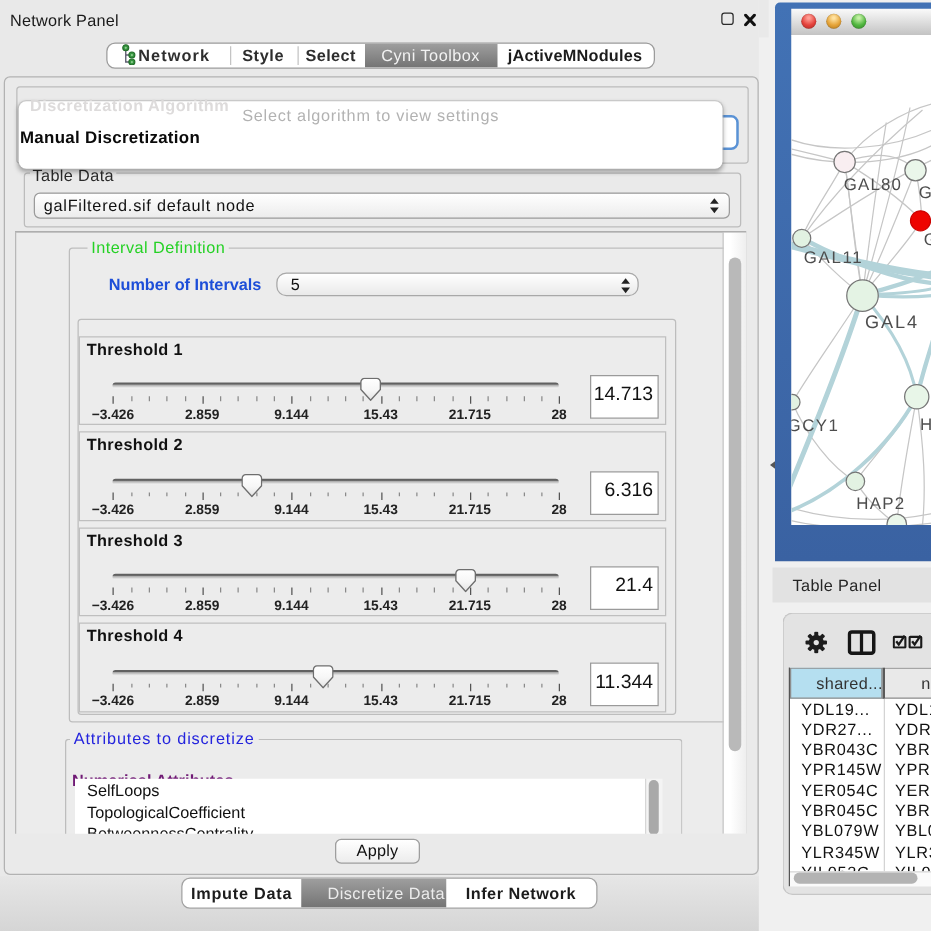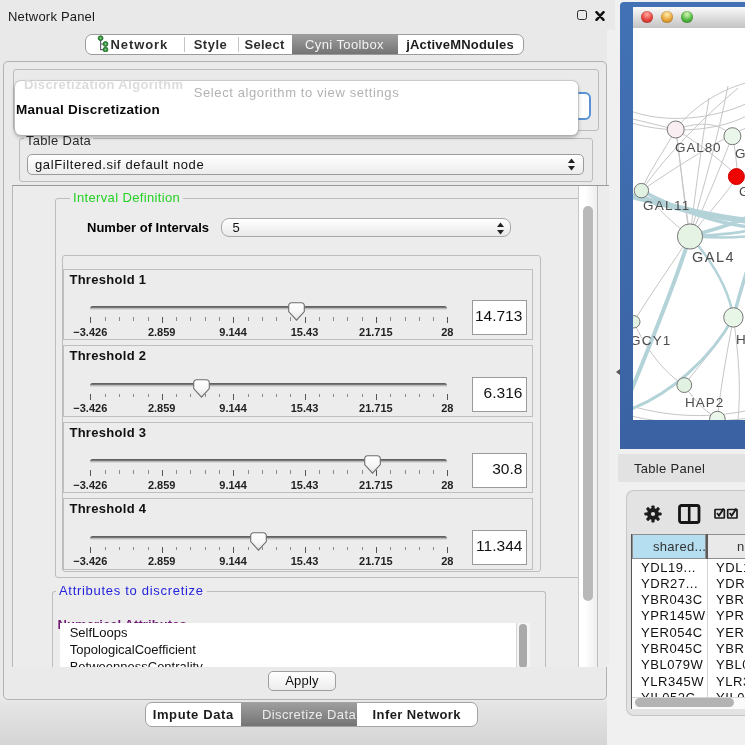--- a/index.html
+++ b/index.html
@@ -49,24 +49,24 @@
 <div class="abs" style="left:19px;top:138px;width:572px;height:42px;border:1px solid #bcbcbc;border-radius:3px;"></div>
 <div class="abs" style="left:24px;top:133px;font-size:13px;color:#2a2a2a;background:#eaeaea;padding:0 2px;letter-spacing:0.3px;">Table Data</div>
 <div class="abs" style="left:27px;top:154px;width:555px;height:19px;background:linear-gradient(#ffffff,#ececec);border:1px solid #9b9b9b;border-radius:5px;">
   <div class="abs" style="left:7px;top:2px;font-size:13px;color:#111;letter-spacing:0.6px;">galFiltered.sif default node</div>
   <svg class="abs" style="right:7px;top:3px;" width="9" height="13" viewBox="0 0 9 13">
     <path d="M4.5,0.5 L8,5 L1,5 Z" fill="#222"></path>
     <path d="M4.5,12.5 L8,8 L1,8 Z" fill="#222"></path>
   </svg>
 </div>
 
-<div class="abs" style="left:12px;top:185px;width:584px;height:481px;background:#ececec;border-top:1px solid #9a9a9a;border-left:1px solid #b8b8b8;overflow:hidden;padding-left:12px;">
+<div class="abs" style="left:12px;top:185px;width:584px;height:481px;background:#ececec;border-top:1px solid #9a9a9a;border-left:1px solid #b8b8b8;overflow:hidden;">
   <div class="abs" style="left:41.6px;top:12px;width:526px;height:377.5px;border:1px solid #bdbdbd;border-radius:3px;"></div>
   <div class="gtitle" style="left:57px;top:5px;color:#25d125;letter-spacing:0.35px;">Interval Definition</div>
-  <div class="abs b" style="left:74px;top:33.5px;font-size:13px;color:#000000;">Number of Intervals</div>
+  <div class="abs b" style="left:74px;top:33.5px;font-size:13px;color:#1d4ed8;">Number of Intervals</div>
   <div class="abs" style="left:207.6px;top:31.5px;width:288px;height:17.5px;background:linear-gradient(#ffffff,#e9e9e9);border:1px solid #a8a8a8;border-radius:8px;">
     <div class="abs" style="left:11px;top:1px;font-size:13px;color:#111;">5</div>
     <svg class="abs" style="right:5px;top:3px;" width="9" height="13" viewBox="0 0 9 13">
       <path d="M4.5,0.5 L8,5 L1,5 Z" fill="#222"></path>
       <path d="M4.5,12.5 L8,8 L1,8 Z" fill="#222"></path>
     </svg>
   </div>
   <div class="abs" style="left:49.4px;top:69.4px;width:477px;height:315px;border:1px solid #bdbdbd;border-radius:3px;"></div>
   <div class="abs" style="left:50.4px;top:82.5px;width:468px;height:69.5px;border:1px solid #bfbfbf;">
     <div class="abs b" style="left:5px;top:2px;font-size:13px;color:#111;letter-spacing:0.3px;">Threshold 1</div>
@@ -200,21 +200,21 @@
     <svg class="abs" style="left:299.6px;top:32.5px;" width="17" height="19" viewBox="0 0 17 19">
         <defs>
           <linearGradient id="thg2" x1="0" y1="0" x2="0" y2="1">
             <stop offset="0" stop-color="#ffffff"></stop>
             <stop offset="0.55" stop-color="#f6f6f6"></stop>
             <stop offset="1" stop-color="#e3e3e3"></stop>
           </linearGradient>
         </defs>
         <path d="M3.6,0.7 h9.8 a2.9,2.9 0 0 1 2.9,2.9 v6 L8.5,18.2 L0.7,9.6 v-6 a2.9,2.9 0 0 1 2.9,-2.9 z" fill="url(#thg2)" stroke="#6e6e6e" stroke-width="1.1"></path>
       </svg>
-    <div class="abs" style="left:407.6px;top:30.5px;width:49.4px;height:33px;background:#fff;border:1px solid #9a9a9a;font-size:15.5px;color:#111;text-align:right;line-height:30px;padding-right:4px;">30.8</div>
+    <div class="abs" style="left:407.6px;top:30.5px;width:49.4px;height:33px;background:#fff;border:1px solid #9a9a9a;font-size:15.5px;color:#111;text-align:right;line-height:30px;padding-right:4px;">21.4</div>
   </div>
   <div class="abs" style="left:50.4px;top:312.0px;width:468px;height:69.5px;border:1px solid #bfbfbf;">
     <div class="abs b" style="left:5px;top:2px;font-size:13px;color:#111;letter-spacing:0.3px;">Threshold 4</div>
     <div class="abs" style="left:26px;top:36.5px;width:357px;height:5px;background:linear-gradient(180deg,#616161 0%,#616161 26%,#ababab 40%,#e7e7e7 80%,#f2f2f2 100%);border-radius:2.5px;"></div>
     <div class="abs" style="left:26.1px;top:47.5px;width:1px;height:6px;background:#555;"></div>
       <div class="abs" style="left:40.4px;top:47.5px;width:1px;height:3.5px;background:#8a8a8a;"></div>
       <div class="abs" style="left:54.7px;top:47.5px;width:1px;height:3.5px;background:#8a8a8a;"></div>
       <div class="abs" style="left:68.9px;top:47.5px;width:1px;height:3.5px;background:#8a8a8a;"></div>
       <div class="abs" style="left:83.2px;top:47.5px;width:1px;height:3.5px;background:#8a8a8a;"></div>
       <div class="abs" style="left:97.5px;top:47.5px;width:1px;height:6px;background:#555;"></div>

